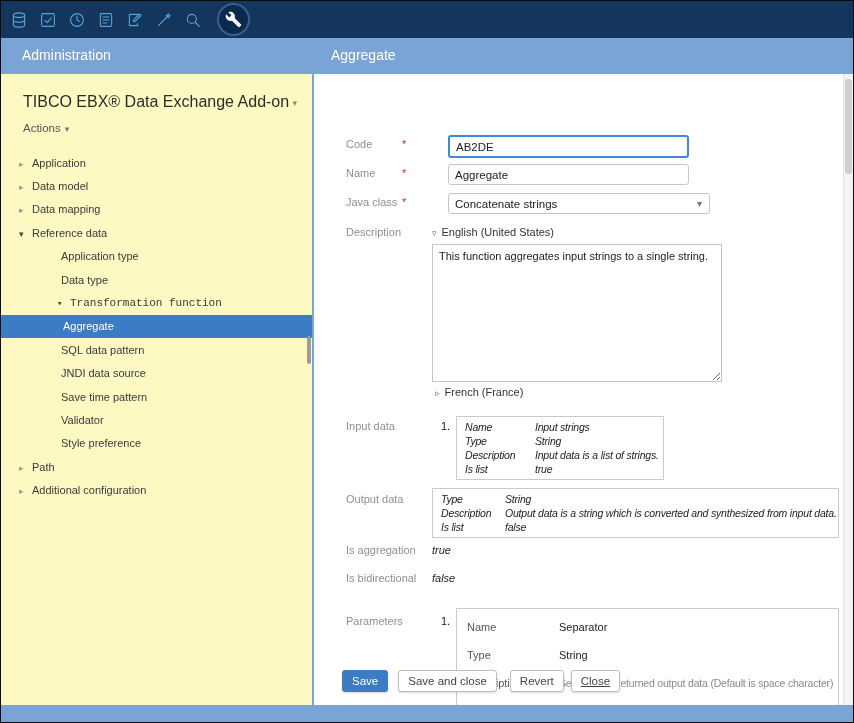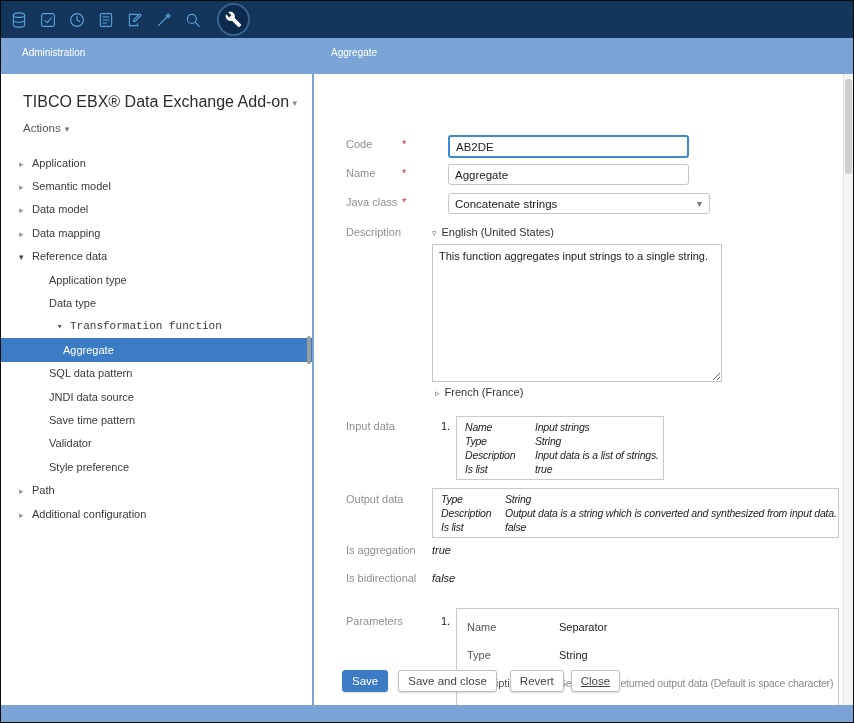--- a/index.html
+++ b/index.html
@@ -14,35 +14,35 @@
             display:flex; align-items:center; padding-left:9px; gap:11px; }
   .icon-btn { width:18px; height:18px; display:flex; align-items:center; justify-content:center; cursor:pointer; }
   .icon-btn svg { width:18px; height:18px; stroke:#55a1d8; fill:none; stroke-width:1.5;
                   stroke-linecap:round; stroke-linejoin:round; }
   .icon-active { width:33px; height:33px; margin-left:4px; border-radius:50%;
                  background:#0c2a4d; border:2px solid #35608f; display:flex;
                  align-items:center; justify-content:center; cursor:pointer; }
   .icon-active svg { width:17px; height:17px; fill:#ffffff; stroke:none; }
 
   
-  .hdr-title { position:absolute; color:#ffffff; font-size:10px; top:46px; }
+  .hdr-title { position:absolute; color:#ffffff; font-size:14px; top:46px; }
   .hdr-left { left:21px; }
   .hdr-right { left:330px; }
 
   
-  .sidebar { position:absolute; top:73px; left:0; width:311px; height:631px; background:#ffffff; overflow:hidden; }
+  .sidebar { position:absolute; top:73px; left:0; width:311px; height:631px; background:#fef9c3; overflow:hidden; }
   .sb-title { position:absolute; top:19px; left:22px; font-size:16px; color:#2b2b2b; }
   .sb-title-caret { position:absolute; top:24px; right:15px; font-size:9px; color:#8a8a8a; cursor:pointer; }
   .sb-actions { position:absolute; top:48px; left:22px; font-size:11.5px; color:#555; cursor:pointer; }
   .sb-actions .caret { font-size:9px; color:#777; margin-left:4px; }
 
   .tree { position:absolute; top:77px; left:0; right:0; }
   .trow { height:23.4px; display:flex; align-items:center; font-size:11px; color:#3a3a3a; cursor:pointer; }
   .trow.lvl1 { padding-left:18px; }
-  .trow.lvl2 { padding-left:48px; }
+  .trow.lvl2 { padding-left:48px;margin-left:12px; }
   .trow.lvl2e { padding-left:56px;font-family:Liberation Mono, monospace; }
   .trow.lvl3 { padding-left:62px; }
   .tri { width:13px; display:inline-block; }
   .tri.col::before { content:"\25B8"; color:#999; font-size:9px; }
   .tri.expd::before { content:"\25BE"; color:#444; font-size:9px; }
   .trow.selected { background:#3c7cc4; color:#ffffff; }
   .sb-scroll-thumb { position:absolute; right:1px; top:262px; width:4px; height:28px;
                      background:#9b9b9b; border-radius:2px; cursor:pointer; }
 
   
@@ -171,24 +171,20 @@
     <div class="sb-title-caret">▾</div>
     <div class="sb-actions"><span>Actions</span><span class="caret">▾</span></div>
 
     <div class="tree">
       <div class="trow lvl1">
           <span class="tri col"></span>
           <span>Application</span>
         </div>
       <div class="trow lvl1">
           <span class="tri col"></span>
-          <span>Semantic model</span>
-        </div>
-      <div class="trow lvl1">
-          <span class="tri col"></span>
           <span>Data model</span>
         </div>
       <div class="trow lvl1">
           <span class="tri col"></span>
           <span>Data mapping</span>
         </div>
       <div class="trow lvl1">
           <span class="tri expd"></span>
           <span>Reference data</span>
         </div>

